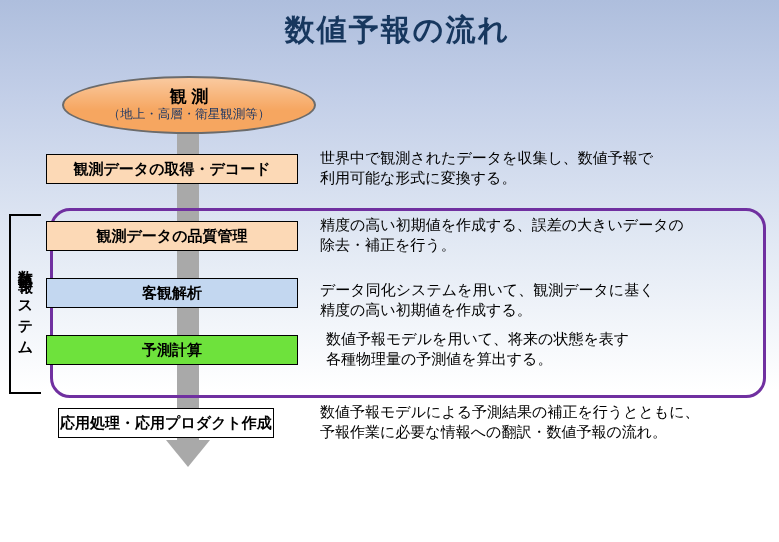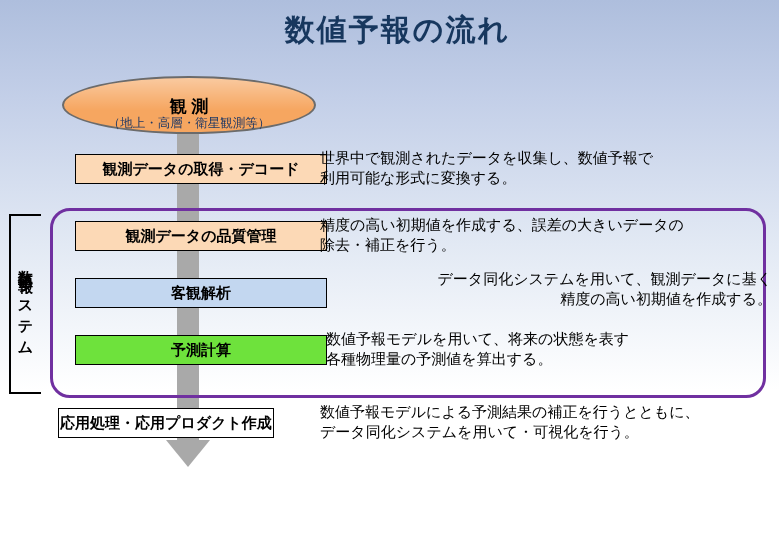--- a/index.html
+++ b/index.html
@@ -42,36 +42,35 @@
   .ellipse {
     position: absolute; border: 2px solid #6b6b6b; border-radius: 50%;
     display: flex; flex-direction: column; align-items: center; justify-content: center;
     z-index: 4; text-align: center;
   }
   .ellipse .main { font-size: 17px; font-weight: bold; line-height: 1.15; }
   .ellipse .sub  { font-size: 12.5px; color: #1f3864; line-height: 1.25; }
   .start {
     left: 62px; top: 76px; width: 250px; height: 54px;
     background-image: linear-gradient(rgba(255,255,255,0.40), rgba(255,255,255,0) 60%);
-    justify-content: flex-end;
   }
   .end { left: 62px; top: 467px; width: 250px; height: 56px; }
   .box {
-    position: absolute; left: 75px; width: 252px; height: 30px;
+    position: absolute; left: 46px; width: 252px; height: 30px;
     border: 1px solid #000; box-sizing: border-box;
     display: flex; align-items: center; justify-content: center;
     font-size: 15px; font-weight: bold; z-index: 3; white-space: nowrap;
   }
   .desc {
     position: absolute; left: 320px; width: 452px;
     font-size: 15px; line-height: 1.36; white-space: pre-line; z-index: 3;
   }
   .r0 { top: 154px; }  .d0 { top: 148px; }
   .r1 { top: 221px; }  .d1 { top: 215px; }
-  .r2 { top: 278px; }  .d2 { top: 269px; text-align: right; }
+  .r2 { top: 278px; }  .d2 { top: 280px; }
   .r3 { top: 335px; }  .d3 { top: 329px; margin-left: 6px; }
   .r4 { top: 408px; left: 58px; width: 216px; }  .d4 { top: 402px; }
 </style>
 </head>
 <body>
 
 <div class="canvas">
 
   <div class="title" style="color: rgb(23, 55, 94); padding-left: 8px;">数値予報の流れ</div>
 
@@ -100,16 +99,16 @@
   <div class="box r2" style="background-color: rgb(195, 215, 240);">客観解析</div>
   <div class="desc d2">データ同化システムを用いて、観測データに基く
 精度の高い初期値を作成する。</div>
 
   <div class="box r3" style="background-color: rgb(110, 226, 60);">予測計算</div>
   <div class="desc d3">数値予報モデルを用いて、将来の状態を表す
 各種物理量の予測値を算出する。</div>
 
   <div class="box r4" style="background-color: rgb(255, 255, 255);">応用処理・応用プロダクト作成</div>
   <div class="desc d4">数値予報モデルによる予測結果の補正を行うとともに、
-データ同化システムを用いて・可視化を行う。</div>
+予報作業に必要な情報への翻訳・数値予報の流れ。</div>
 
 
 </div>
 
 </body></html>

